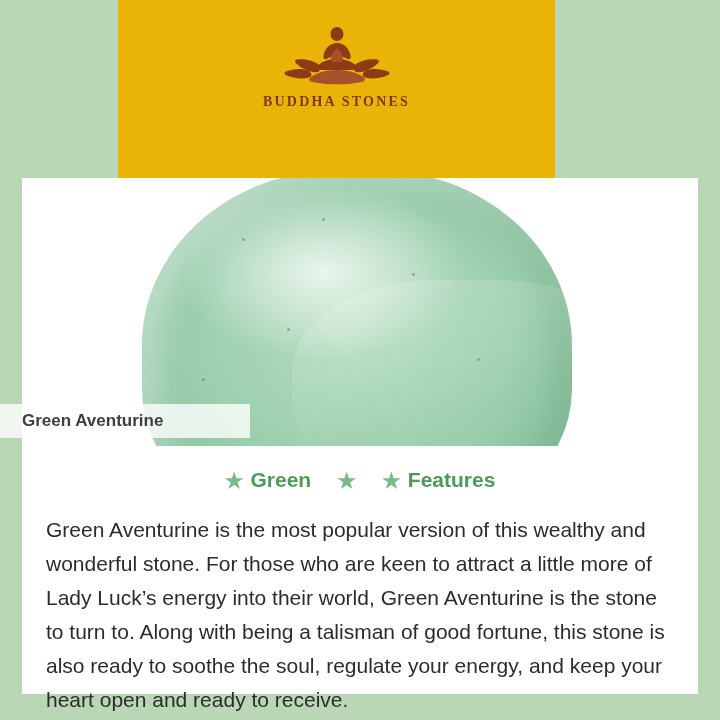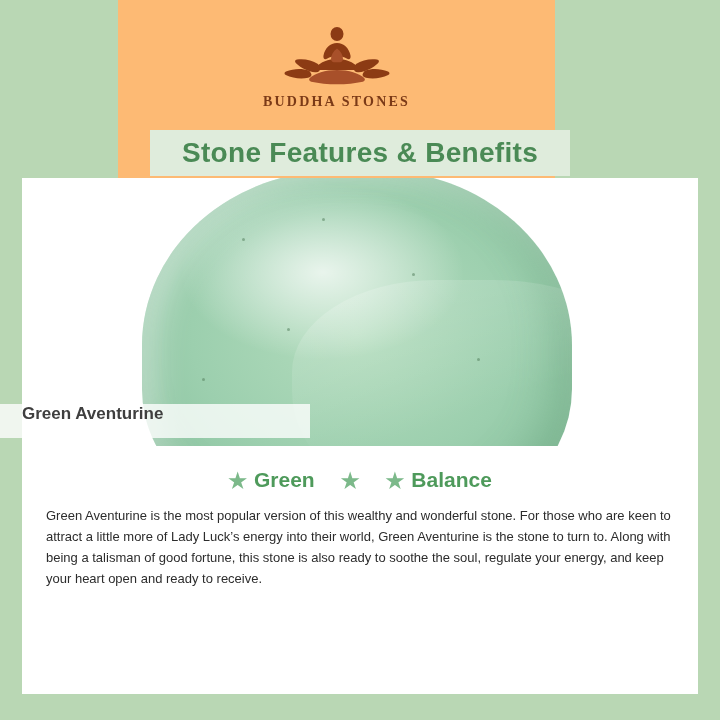--- a/index.html
+++ b/index.html
@@ -64,21 +64,21 @@
     background: #b9d7b4;
   }
 
   
   .header {
     position: absolute;
     left: 118px;
     top: 0;
     width: 437px;
     height: 178px;
-    background: #fdba74;
+    background: #eab308;
     box-sizing: border-box;
     display: flex;
     flex-direction: column;
     align-items: center;
   }
 
   .logo-wrap {
     margin-top: 18px;
     display: flex;
     flex-direction: column;
@@ -156,24 +156,25 @@
     height: 3px;
     border-radius: 50%;
     background: rgba(85,130,95,0.55);
   }
 
   
   .caption-label {
     position: absolute;
     left: 0;
     top: 404px;
-    width: 310px;
+    width: 250px;
     height: 34px;
     background: rgba(255,255,255,0.78);
     display: flex;
+    align-items: center;
   }
   .caption-label .caption-text {
     margin-left: 22px;
     font-size: 17px;
     font-weight: bold;
     color: #3f3f3f;
   }
 
   
   .content {
@@ -202,21 +203,21 @@
     font-weight: bold;
     color: #4e9a5b;
   }
   .star-icon {
     color: #7cb98a;
     font-size: 21px;
     line-height: 1;
   }
 
   .description {
-    font-size: 13px;
+    font-size: 21px;
     line-height: 1.62;
     color: #2c2c2c;
     padding: 0 12px;
     text-align: left;
   }
 </style>
 </head>
 <body>
 
 <div class="page">
@@ -239,23 +240,20 @@
           <path d="M94 46c6-4 14-5.5 21-4.5 2 0.3 2.6 2 1.2 3.4-5 5-12.4 8.6-19.4 9.3-3.3 0.3-5-1.2-4.6-3.4 0.2-1.6 0.8-3.2 1.8-4.8z"></path>
           <path d="M47 52.5c-7-2.5-16-2-23 1-1.9 0.8-2 2.6-0.2 3.5 6.6 3.3 15.3 4.4 22.3 2.8 3-0.7 4-2.4 3-4.3-0.5-1-1.2-2-2.1-3z"></path>
           <path d="M103 52.5c7-2.5 16-2 23 1 1.9 0.8 2 2.6 0.2 3.5-6.6 3.3-15.3 4.4-22.3 2.8-3-0.7-4-2.4-3-4.3 0.5-1 1.2-2 2.1-3z"></path>
           <path d="M75 52c-12 0-22 3.5-27 7.8-1.6 1.4-1 3.4 1.2 3.9 7.6 1.7 16.8 2.6 25.8 2.6s18.2-0.9 25.8-2.6c2.2-0.5 2.8-2.5 1.2-3.9C97 55.5 87 52 75 52z" fill="#a8502a"></path>
         </g>
       </svg>
       <div class="brand-name">BUDDHA STONES</div>
     </div>
   </div>
 
-  <div class="title-band">
-    <div class="title-text">Stone Features &amp; Benefits</div>
-  </div>
 
   <div class="photo-area">
     <div class="stone">
       <div class="stone-facet"></div>
     </div>
     <span class="stone-speck" style="left:220px; top:60px;"></span>
     <span class="stone-speck" style="left:300px; top:40px;"></span>
     <span class="stone-speck" style="left:390px; top:95px;"></span>
     <span class="stone-speck" style="left:265px; top:150px;"></span>
     <span class="stone-speck" style="left:455px; top:180px;"></span>
@@ -270,20 +268,20 @@
     <div class="keywords">
       <div class="keyword">
         <span class="star-icon">★</span>
         <span>Green</span>
       </div>
       <div class="keyword">
         <span class="star-icon">★</span>
       </div>
       <div class="keyword">
         <span class="star-icon">★</span>
-        <span>Balance</span>
+        <span>Features</span>
       </div>
     </div>
 
     <p class="description">Green Aventurine is the most popular version of this wealthy and wonderful stone. For those who are keen to attract a little more of Lady Luck’s energy into their world, Green Aventurine is the stone to turn to. Along with being a talisman of good fortune, this stone is also ready to soothe the soul, regulate your energy, and keep your heart open and ready to receive.</p>
   </div>
 
 </div>
 
 </body></html>

